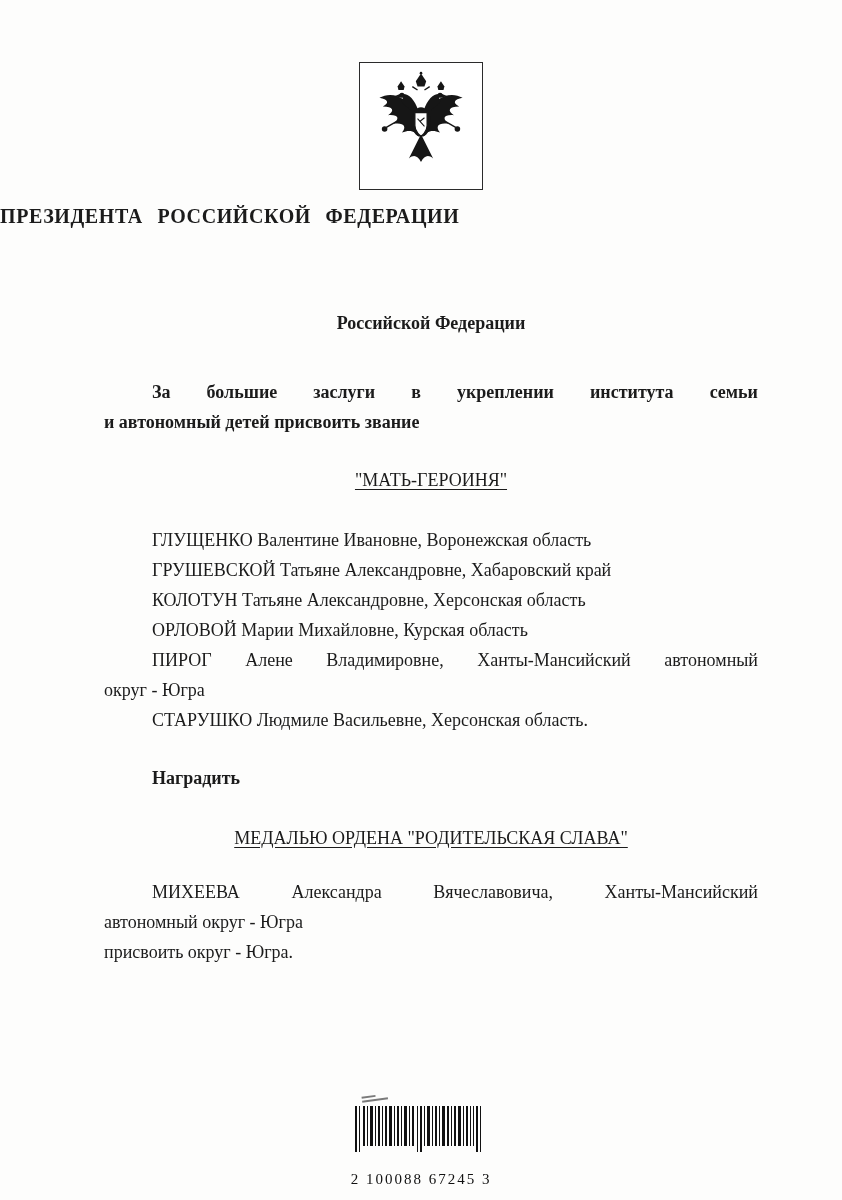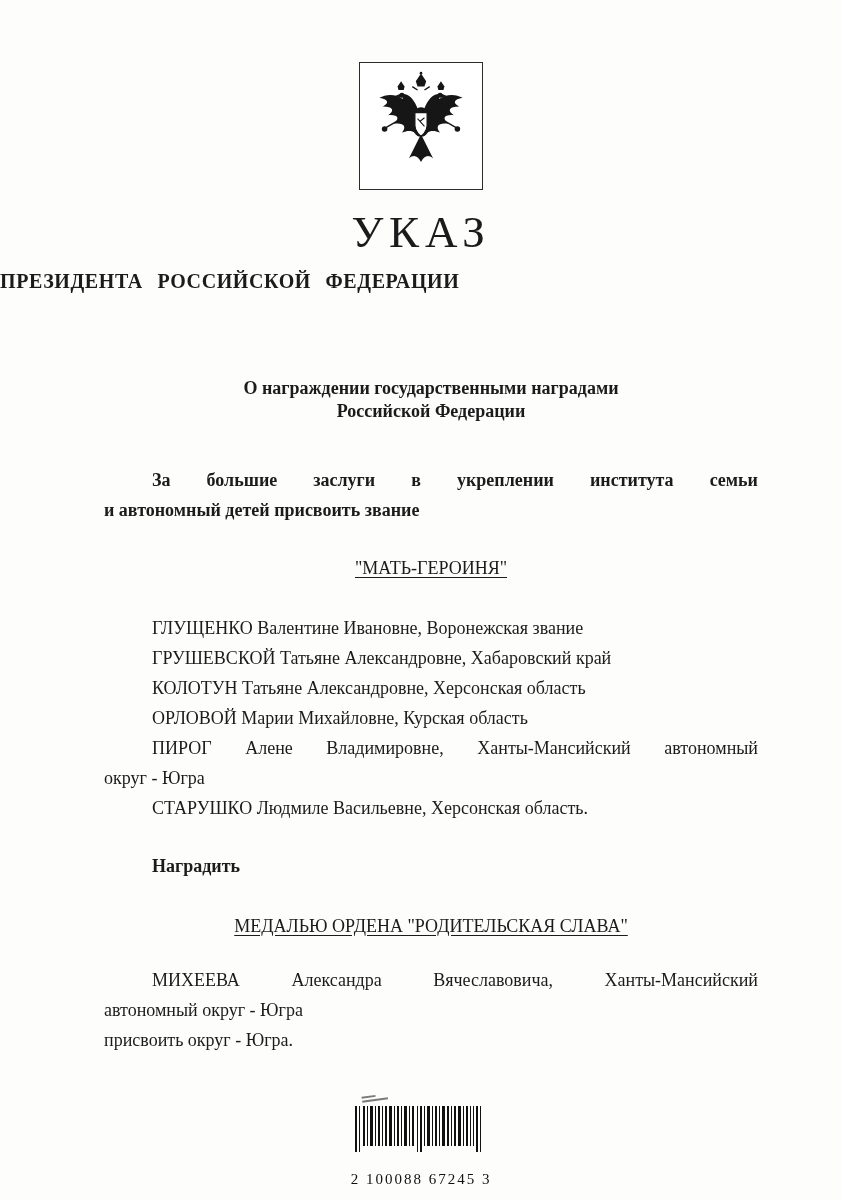--- a/index.html
+++ b/index.html
@@ -126,42 +126,40 @@
         <path d="M20 64 L34 56" stroke="#161616" stroke-width="1.6"></path>
         <circle cx="102" cy="66" r="3.2"></circle>
         <path d="M100 64 L86 56" stroke="#161616" stroke-width="1.6"></path>
       </g>
 
       <path d="M53 47 h14 v15 c0 8 -7 12 -7 12 s-7 -4 -7 -12 Z" fill="#ffffff" stroke="#161616" stroke-width="1.3"></path>
       <path d="M56 54 l8 9 M64 53 l-5 4" stroke="#161616" stroke-width="1.2" fill="none"></path>
     </svg>
   </div>
 
-  <h1 class="decree-title">УКАЗ</h1>
   <div class="decree-org">ПРЕЗИДЕНТА РОССИЙСКОЙ ФЕДЕРАЦИИ</div>
 
   <div class="content">
 
     <div class="subject">
-      <div>О награждении государственными наградами</div>
       <div>Российской Федерации</div>
     </div>
 
     <div class="preamble">
       <div class="line first just bold">За большие заслуги в укреплении института семьи</div>
       <div class="line bold">и автономный детей присвоить звание</div>
     </div>
 
     <div class="award-title">
       <span class="u">"МАТЬ-ГЕРОИНЯ"</span>
     </div>
 
     <div class="recipients">
       <div class="entry">
-        <div class="line first">ГЛУЩЕНКО Валентине Ивановне, Воронежская звание</div>
+        <div class="line first">ГЛУЩЕНКО Валентине Ивановне, Воронежская область</div>
       </div>
       <div class="entry">
         <div class="line first">ГРУШЕВСКОЙ Татьяне Александровне, Хабаровский край</div>
       </div>
       <div class="entry">
         <div class="line first">КОЛОТУН Татьяне Александровне, Херсонская область</div>
       </div>
       <div class="entry">
         <div class="line first">ОРЛОВОЙ Марии Михайловне, Курская область</div>
       </div>

